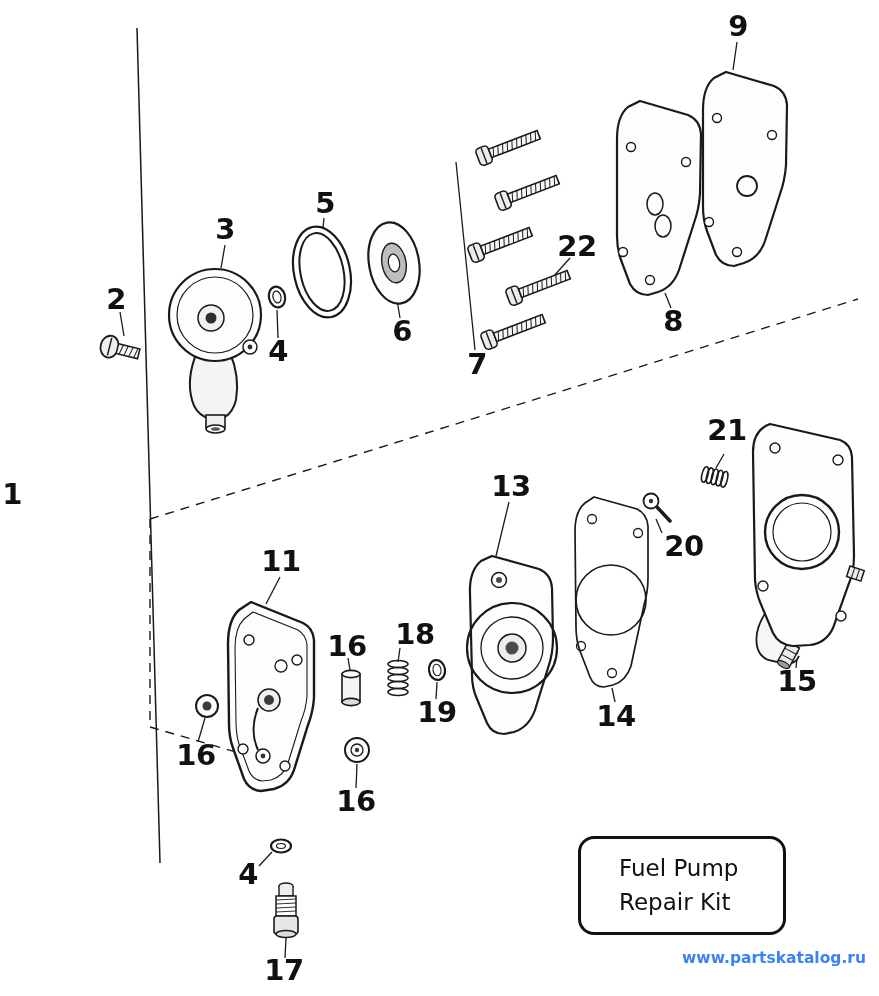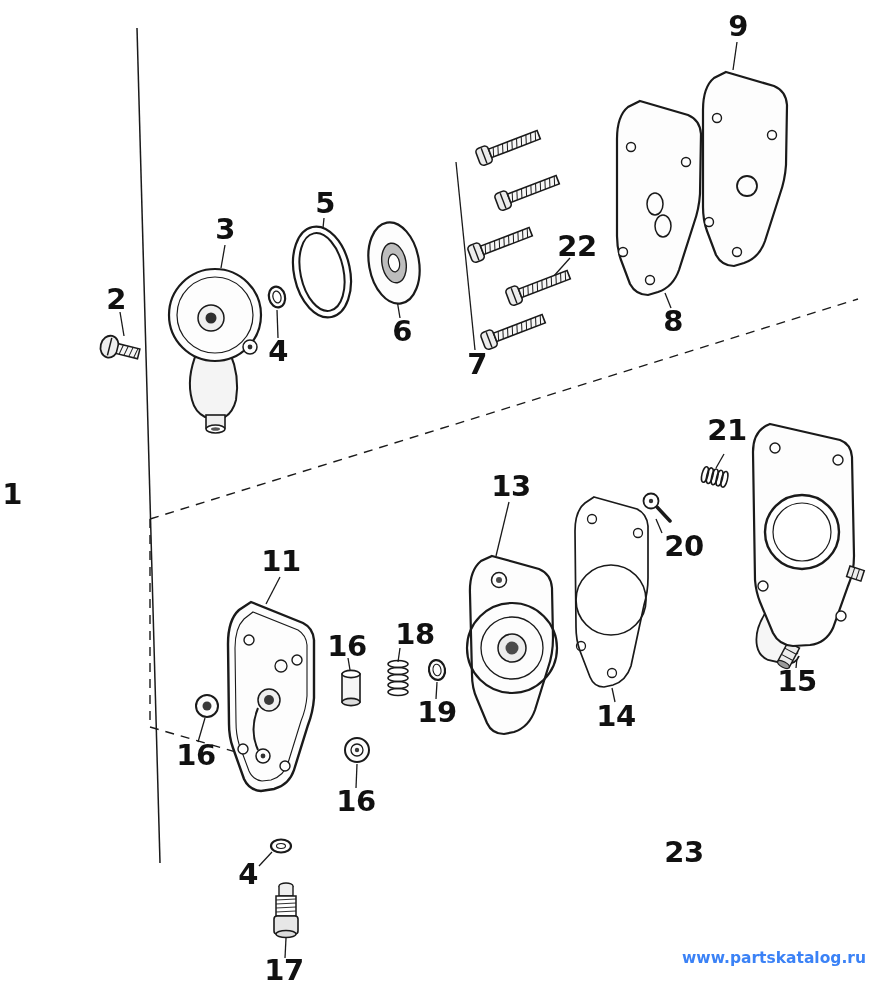--- a/index.html
+++ b/index.html
@@ -292,16 +292,19 @@
   <div class="callout" style="left:196px; top:755px;">16</div>
   <div class="callout" style="left:356px; top:801px;">16</div>
   <div class="callout" style="left:347px; top:646px;">16</div>
   <div class="callout" style="left:415px; top:634px;">18</div>
   <div class="callout" style="left:437px; top:712px;text-align:center;">19</div>
   <div class="callout" style="left:665px; top:546px;margin-left:19px;">20</div>
   <div class="callout" style="left:727px; top:430px;">21</div>
   <div class="callout" style="left:577px; top:246px;">22</div>
   <div class="callout" style="left:684px; top:812px;margin-top:40px;">23</div>
 
+  <div class="kit-box">
+    <div class="kit-label">Fuel Pump Repair Kit</div>
+  </div>
 
   <div class="watermark">www.partskatalog.ru</div>
 
 </div>
 
 </body></html>

